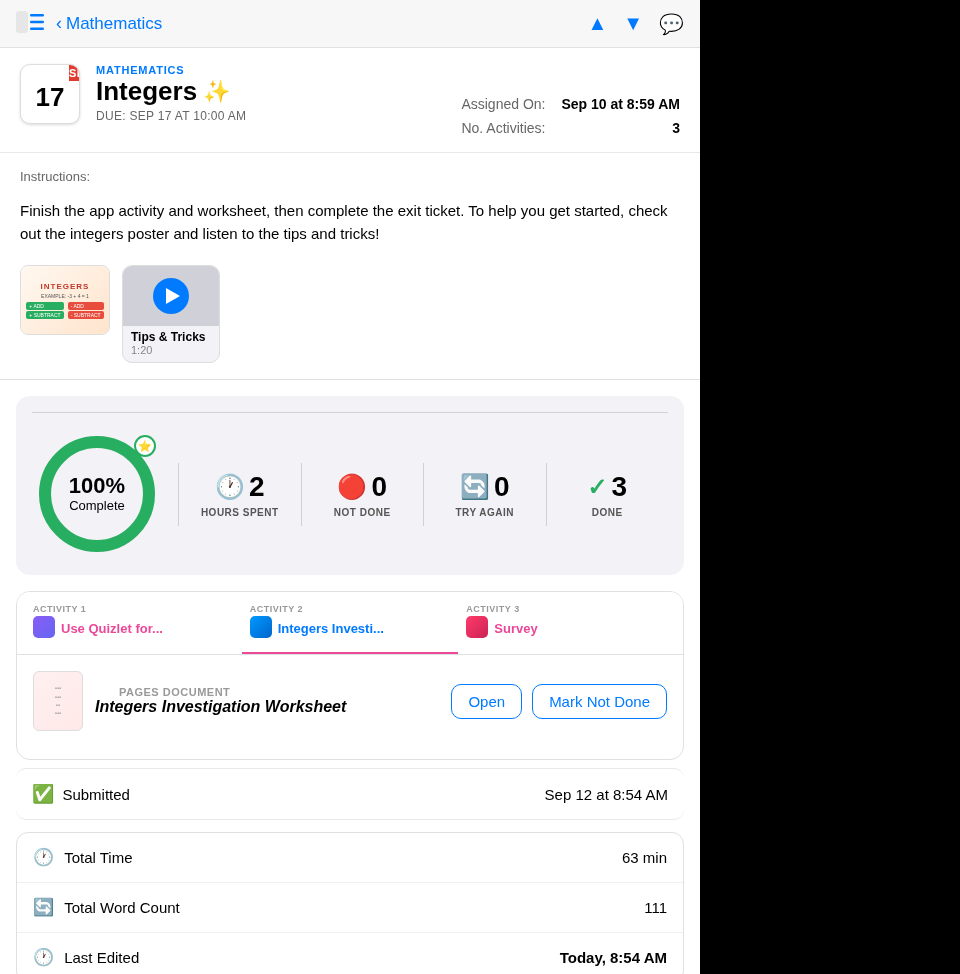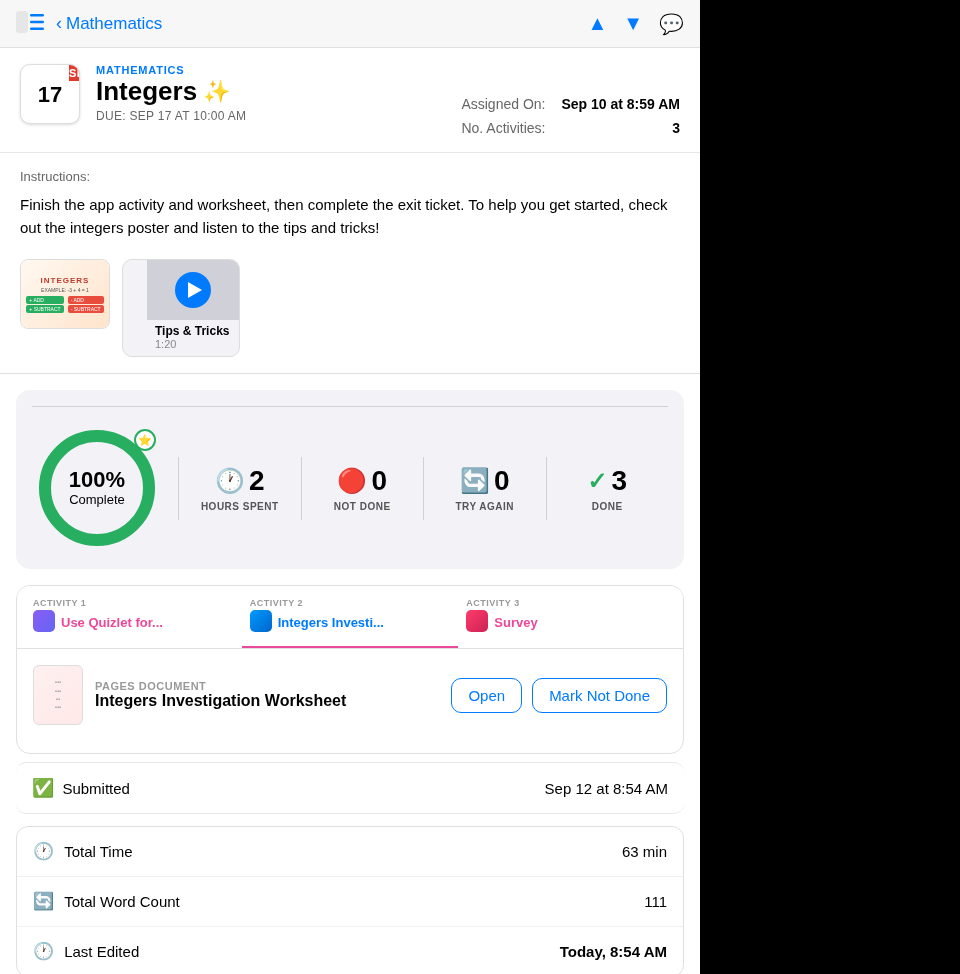--- a/index.html
+++ b/index.html
@@ -61,21 +61,21 @@
       background: #e33a2e;
       color: #fff;
       font-size: 11px;
       font-weight: 600;
       text-align: center;
       padding: 2px 0;
       letter-spacing: 0.5px;
       margin-left: 48px;
     }
     .cal-day {
-      font-size: 22px;
+      font-size: 26px;
       font-weight: 700;
       text-align: center;
       color: #000;
       line-height: 1.3;
     }
     .assignment-info { flex: 1; }
     .subject-label {
       font-size: 11px;
       font-weight: 700;
       color: #007AFF;
@@ -110,21 +110,21 @@
       display: flex;
       justify-content: space-between;
       align-items: center;
       gap: 16px;
     }
     .meta-label { font-size: 14px; color: #666; }
     .meta-value { font-size: 14px; font-weight: 700; color: #000; }
 
     
     .instructions-section { padding: 16px 20px 12px; }
-    .instructions-heading { font-size: 13px; color: #666; margin-bottom: 10px; }
+    .instructions-heading { font-size: 13px; color: #666; margin-bottom: 16px; }
     .instructions-text { font-size: 15px; color: #000; line-height: 1.5; }
 
     
     .attachments-row {
       display: flex;
       padding: 8px 20px 16px;
       gap: 12px;
       align-items: flex-start;
       border-bottom: 1px solid #e0e0e0;
     }
@@ -160,26 +160,25 @@
     .poster-chip {
       font-size: 5px;
       padding: 1px 3px;
       border-radius: 2px;
       white-space: nowrap;
     }
     .chip-green { background: #27ae60; color: #fff; }
     .chip-red { background: #e74c3c; color: #fff; }
 
     .video-card {
-      width: 118px;
+      width: 98px;
       border-radius: 10px;
       overflow: hidden;
       background: #f2f2f7;
       border: 1px solid #ddd;
-      padding-left: 24px;
     }
     .video-thumb {
       width: 100%; height: 60px;
       background: #d0d0d8;
       display: flex;
       align-items: center;
       justify-content: center;
       position: relative;
     }
     .play-btn {
@@ -328,22 +327,22 @@
       border-radius: 6px;
       border: 1px solid #ddd;
       display: flex;
       flex-direction: column;
       align-items: center;
       justify-content: center;
       overflow: hidden;
     }
     .doc-thumb-inner { font-size: 7px; color: #888; padding: 4px; }
     .doc-info { flex: 1; }
-    .doc-type { font-size: 11px; color: #999; font-weight: 600; text-transform: uppercase; letter-spacing: 0.5px; }
-    .doc-title { font-size: 16px; font-weight: 700; color: #000; }
+    .doc-type { font-size: 11px; color: #999; font-weight: 600; text-transform: uppercase; letter-spacing: 0.5px; margin-left: 24px; }
+    .doc-title { font-size: 16px; font-weight: 700; color: #000; font-style: italic; }
     .doc-actions { display: flex; gap: 10px; justify-content: center; }
     .doc-btn {
       padding: 8px 16px;
       border-radius: 10px;
       border: 1.5px solid #007AFF;
       background: #fff;
       color: #007AFF;
       font-size: 15px;
       font-weight: 500;
       cursor: pointer;

